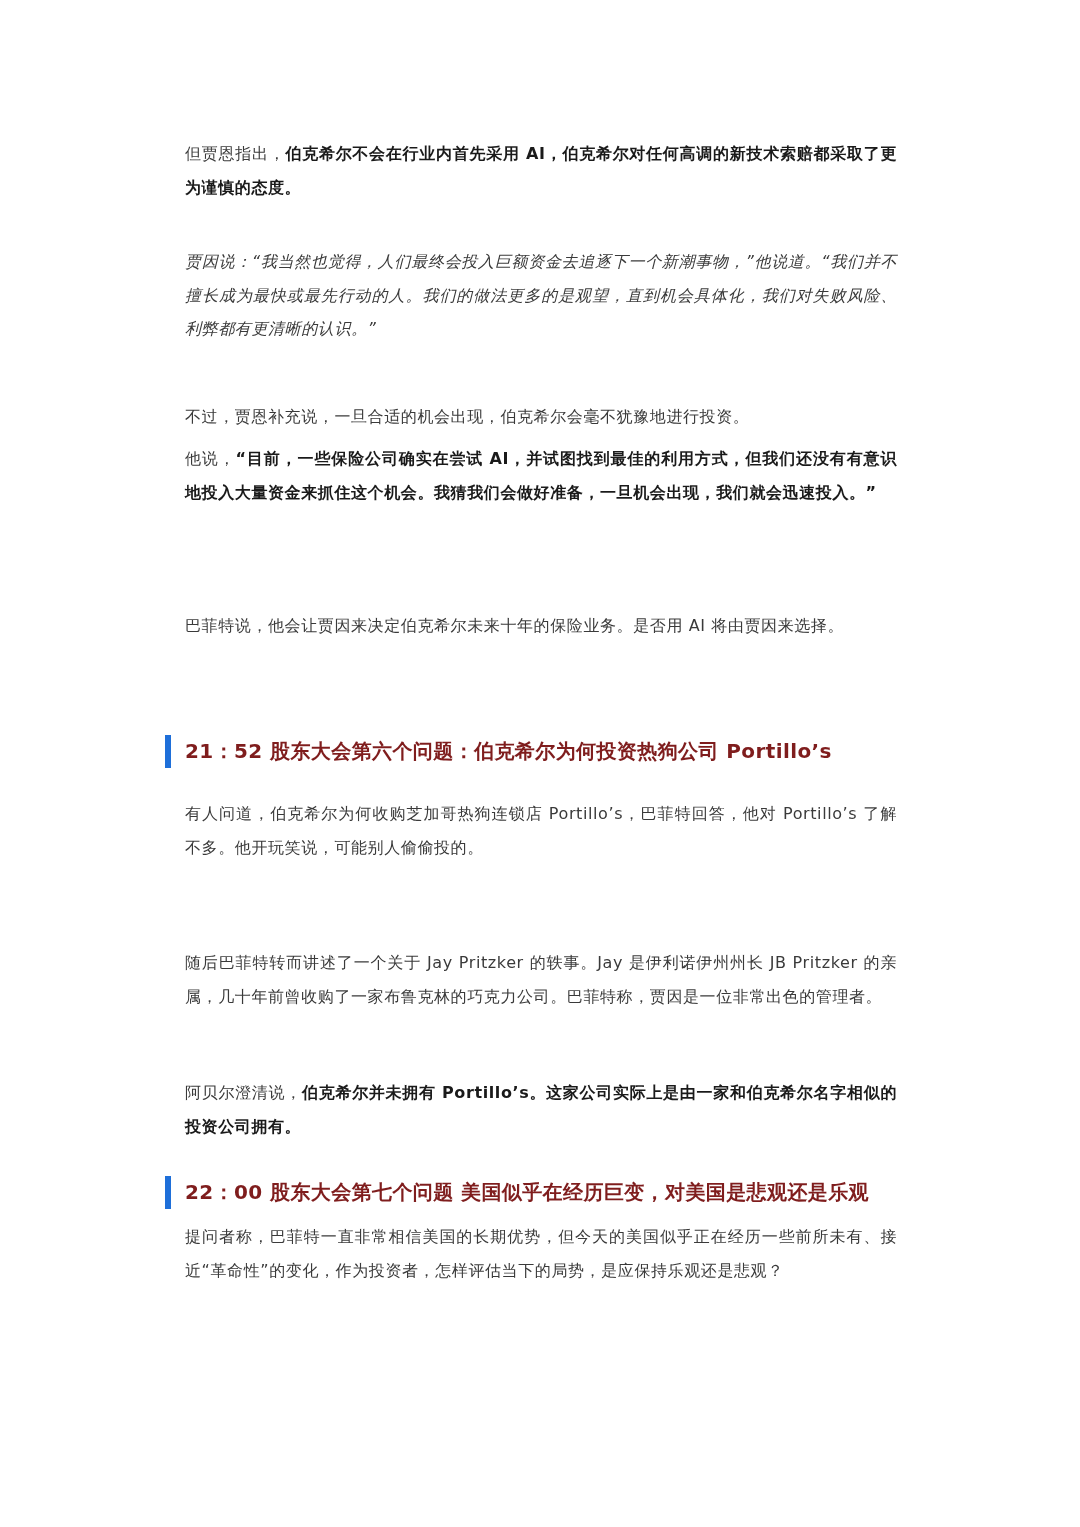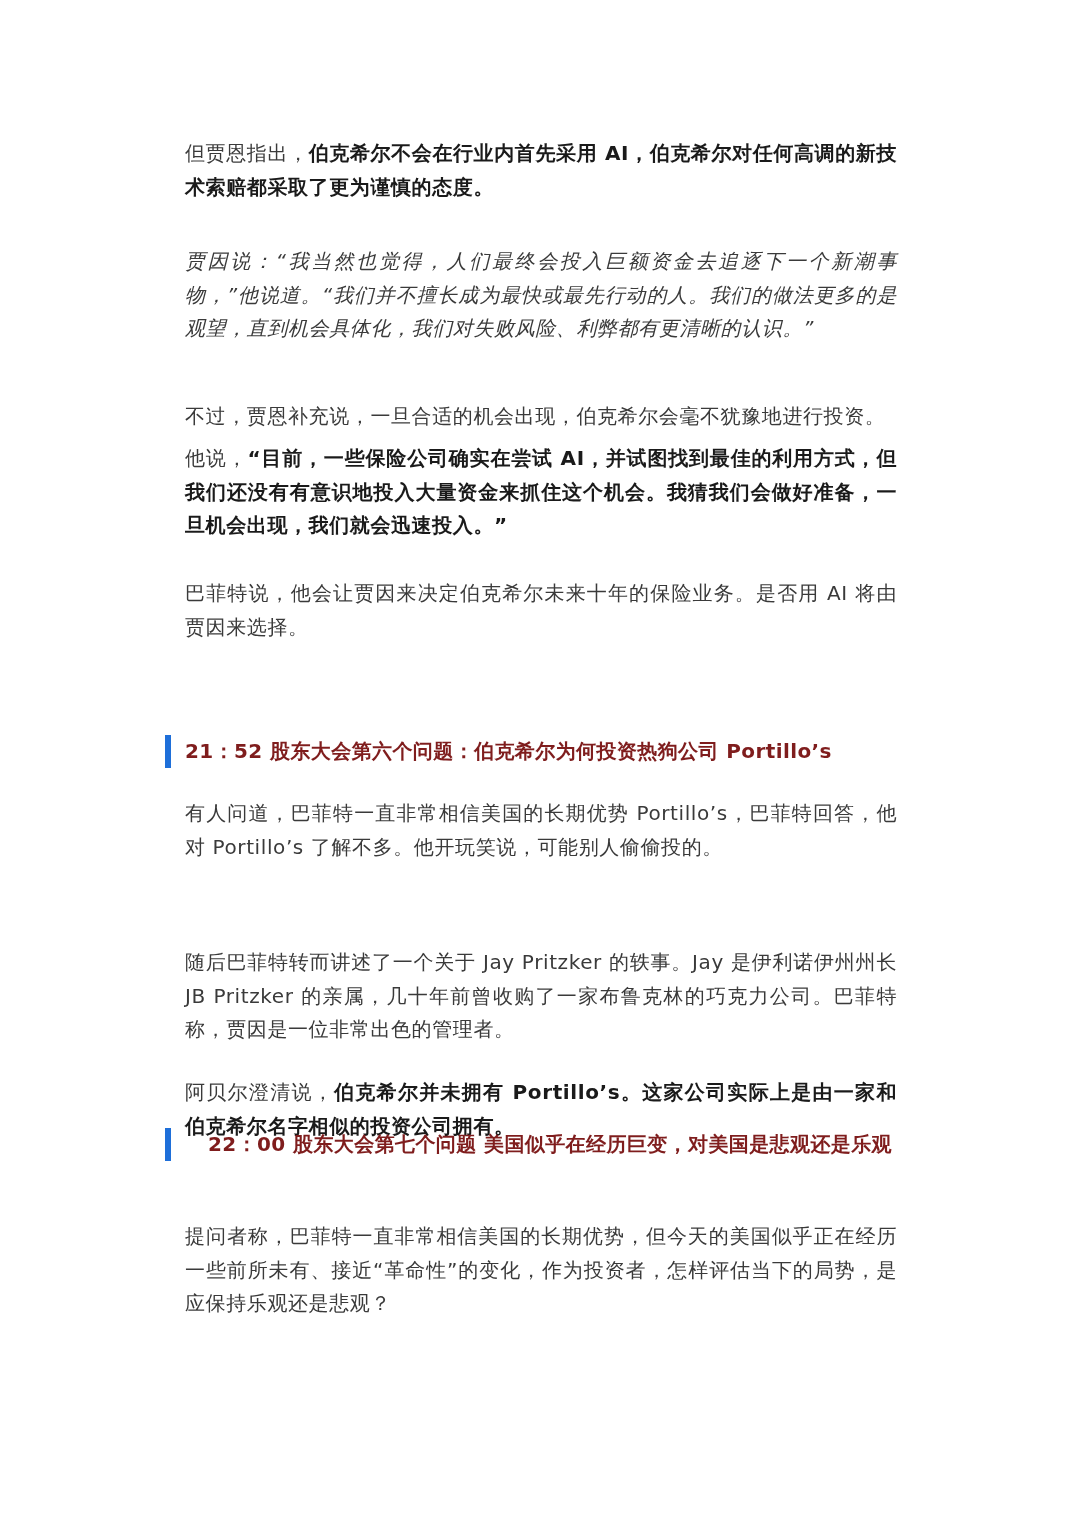--- a/index.html
+++ b/index.html
@@ -18,21 +18,21 @@
     .article {
       position: absolute;
       left: 185px;
       top: 0;
       width: 712px;
     }
     .para {
       position: absolute;
       left: 0;
       width: 712px;
-      font-size: 20px;
+      font-size: 16px;
       line-height: 33.5px;
       letter-spacing: 0.6px;
       color: #3a3a3a;
       margin: 0;
       text-align: justify;
     }
     .para .strong {
       font-weight: bold;
       color: #1a1a1a;
     }
@@ -65,33 +65,33 @@
 <div class="article">
 
   <p class="para" style="top:137px;"><span>但贾恩指出，</span><span class="strong">伯克希尔不会在行业内首先采用 AI，伯克希尔对任何高调的新技术索赔都采取了更为谨慎的态度。</span></p>
 
   <p class="para" style="top:245px;font-style:italic;"><span>贾因说：“我当然也觉得，人们最终会投入巨额资金去追逐下一个新潮事物，”他说道。“我们并不擅长成为最快或最先行动的人。我们的做法更多的是观望，直到机会具体化，我们对失败风险、利弊都有更清晰的认识。”</span></p>
 
   <p class="para" style="top:400px;"><span>不过，贾恩补充说，一旦合适的机会出现，伯克希尔会毫不犹豫地进行投资。</span></p>
 
   <p class="para" style="top:442px;"><span>他说，</span><span class="strong">“目前，一些保险公司确实在尝试 AI，并试图找到最佳的利用方式，但我们还没有有意识地投入大量资金来抓住这个机会。我猜我们会做好准备，一旦机会出现，我们就会迅速投入。”</span></p>
 
-  <p class="para" style="top:577px;"><span>巴菲特说，他会让贾因来决定伯克希尔未来十年的保险业务。是否用 AI 将由贾因来选择。</span></p>
+  <p class="para" style="top:609px;"><span>巴菲特说，他会让贾因来决定伯克希尔未来十年的保险业务。是否用 AI 将由贾因来选择。</span></p>
 
   <div class="section-heading" style="top:733px;">
     <span class="bar"></span>
     <span class="title"><span>21：52</span> <span>股东大会第六个问题：伯克希尔为何投资热狗公司 Portillo’s</span></span>
   </div>
 
-  <p class="para" style="top:797px;"><span>有人问道，巴菲特一直非常相信美国的长期优势 Portillo’s，巴菲特回答，他对 Portillo’s 了解不多。他开玩笑说，可能别人偷偷投的。</span></p>
+  <p class="para" style="top:797px;"><span>有人问道，伯克希尔为何收购芝加哥热狗连锁店 Portillo’s，巴菲特回答，他对 Portillo’s 了解不多。他开玩笑说，可能别人偷偷投的。</span></p>
 
   <p class="para" style="top:946px;"><span>随后巴菲特转而讲述了一个关于 Jay Pritzker 的轶事。Jay 是伊利诺伊州州长 JB Pritzker 的亲属，几十年前曾收购了一家布鲁克林的巧克力公司。巴菲特称，贾因是一位非常出色的管理者。</span></p>
 
   <p class="para" style="top:1076px;"><span>阿贝尔澄清说，</span><span class="strong">伯克希尔并未拥有 Portillo’s。这家公司实际上是由一家和伯克希尔名字相似的投资公司拥有。</span></p>
 
-  <div class="section-heading" style="top:1126px;gap:23px;">
+  <div class="section-heading" style="top:1174px;">
     <span class="bar"></span>
     <span class="title"><span>22：00</span> <span>股东大会第七个问题 美国似乎在经历巨变，对美国是悲观还是乐观</span></span>
   </div>
 
   <p class="para" style="top:1220px;"><span>提问者称，巴菲特一直非常相信美国的长期优势，但今天的美国似乎正在经历一些前所未有、接近“革命性”的变化，作为投资者，怎样评估当下的局势，是应保持乐观还是悲观？</span></p>
 
 </div>
 
 </body></html>

